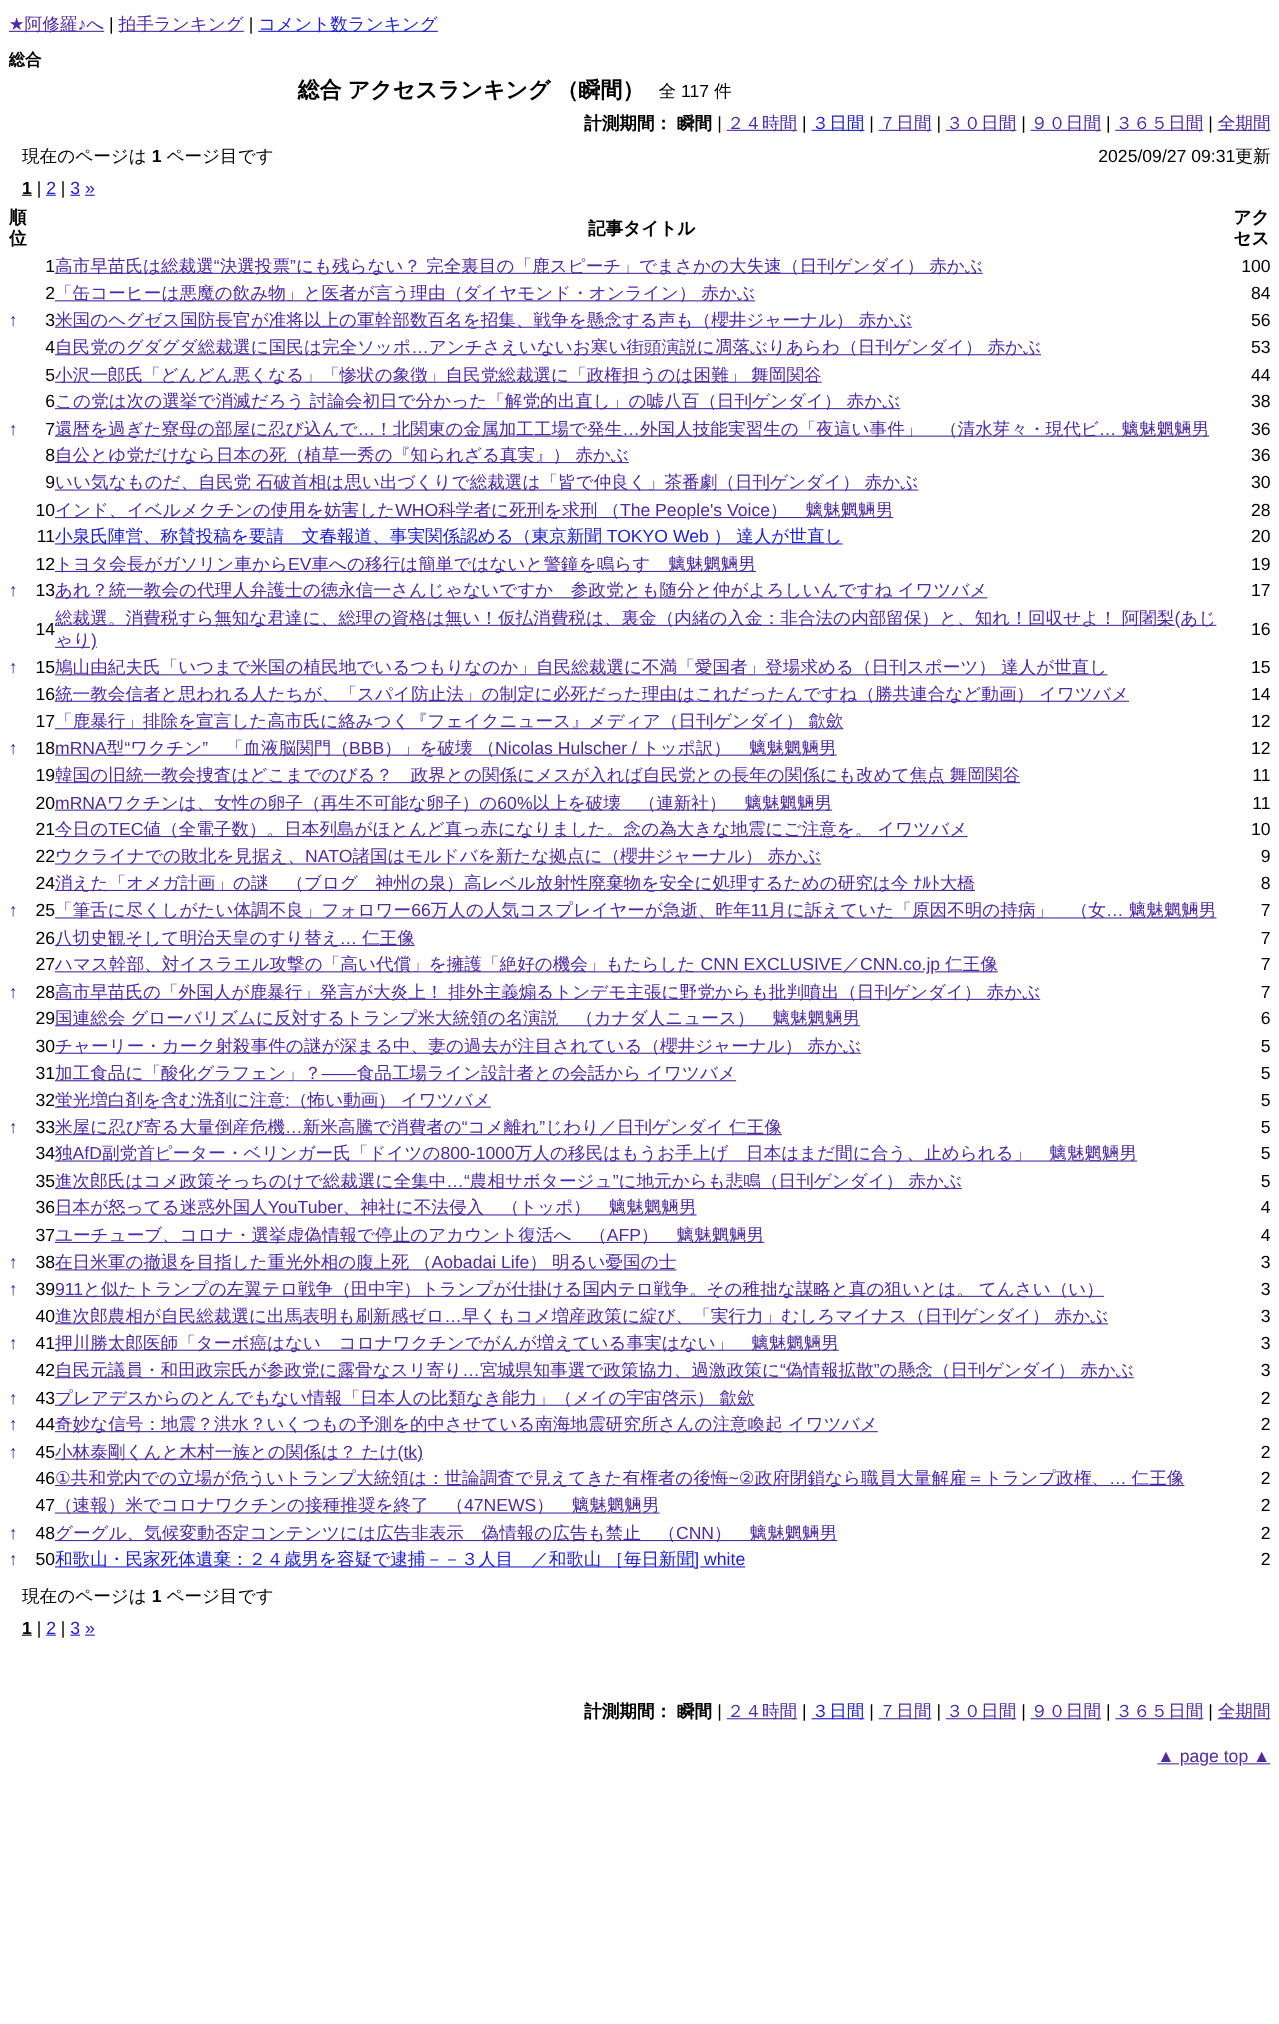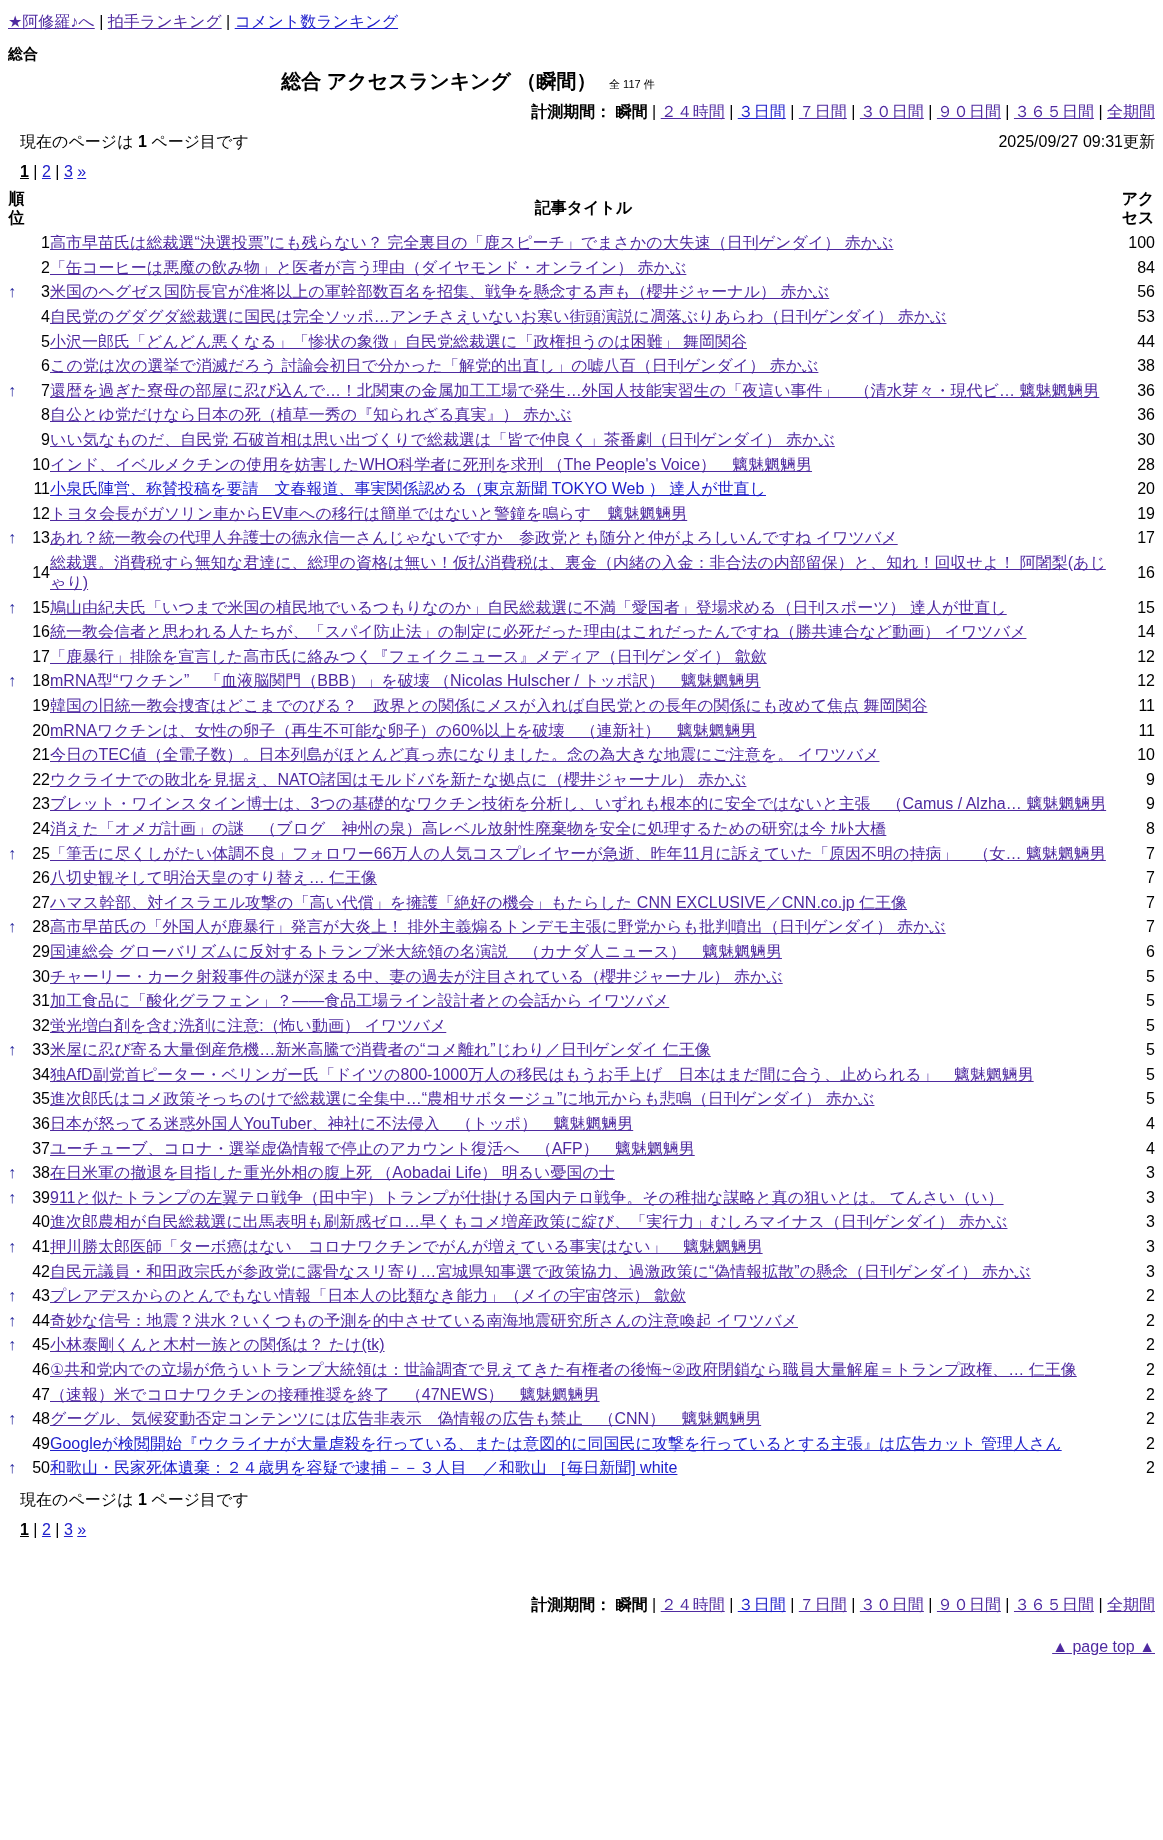--- a/index.html
+++ b/index.html
@@ -11,21 +11,21 @@
     font-size:16px; color:#000;
   }
   a { text-decoration:underline; cursor:pointer; }
   a.visited { color:var(--visited); }
   a.unvisited { color:var(--unvisited); }
   .top-nav { margin:4px 0 12px 0; }
   .sep { color:#000; }
   .category-label { font-size:15px; font-weight:bold; margin:0 0 4px 0; }
   .title-line { width:920px; text-align:center; margin-top:2px; }
   .main-title { font-weight:bold; font-size:20px; }
-  .title-total { font-size:11px; margin-left:8px; }
+  .title-total { font-size:16px; margin-left:8px; }
   .period-line { text-align:right; margin-top:7px; }
   .period-label { font-weight:bold; }
   .period-current { font-weight:bold;font-family:Liberation Serif, serif; }
   .pageinfo-row { display:flex; justify-content:space-between; margin-top:9px; padding-left:12px; }
   .pagination { margin:10px 0 2px 0; padding-left:12px; }
   .pg-current { font-weight:bold; text-decoration:underline; color:#000; }
   table.rank { width:100%; border-collapse:collapse; margin-top:4px; }
   table.rank th { font-weight:bold; vertical-align:middle; padding:4px 0;margin-top:12px; }
   th.h-rank div { width:17px; line-height:19px; }
   th.h-title { text-align:center; }
@@ -207,26 +207,20 @@
         <td class="c-access">10</td>
       </tr>
       <tr>
         <td class="c-arrow"></td>
         <td class="c-rank">22</td>
         <td class="c-title"><a class="visited">ウクライナでの敗北を見据え、NATO諸国はモルドバを新たな拠点に（櫻井ジャーナル） 赤かぶ</a></td>
         <td class="c-access">9</td>
       </tr>
       <tr>
         <td class="c-arrow"></td>
-        <td class="c-rank">23</td>
-        <td class="c-title"><a class="visited">ブレット・ワインスタイン博士は、3つの基礎的なワクチン技術を分析し、いずれも根本的に安全ではないと主張　（Camus / Alzha… 魑魅魍魎男</a></td>
-        <td class="c-access">9</td>
-      </tr>
-      <tr>
-        <td class="c-arrow"></td>
         <td class="c-rank">24</td>
         <td class="c-title"><a class="visited">消えた「オメガ計画」の謎　（ブログ　神州の泉）高レベル放射性廃棄物を安全に処理するための研究は今 ﾅﾙﾄ大橋</a></td>
         <td class="c-access">8</td>
       </tr>
       <tr>
         <td class="c-arrow"><span class="up">↑</span></td>
         <td class="c-rank">25</td>
         <td class="c-title"><a class="visited">「筆舌に尽くしがたい体調不良」フォロワー66万人の人気コスプレイヤーが急逝、昨年11月に訴えていた「原因不明の持病」　（女… 魑魅魍魎男</a></td>
         <td class="c-access">7</td>
       </tr>
@@ -359,26 +353,20 @@
       <tr>
         <td class="c-arrow"></td>
         <td class="c-rank">47</td>
         <td class="c-title"><a class="visited">（速報）米でコロナワクチンの接種推奨を終了　（47NEWS）　魑魅魍魎男</a></td>
         <td class="c-access">2</td>
       </tr>
       <tr>
         <td class="c-arrow"><span class="up">↑</span></td>
         <td class="c-rank">48</td>
         <td class="c-title"><a class="visited">グーグル、気候変動否定コンテンツには広告非表示　偽情報の広告も禁止　（CNN）　魑魅魍魎男</a></td>
-        <td class="c-access">2</td>
-      </tr>
-      <tr>
-        <td class="c-arrow"></td>
-        <td class="c-rank">49</td>
-        <td class="c-title"><a class="unvisited">Googleが検閲開始『ウクライナが大量虐殺を行っている、または意図的に同国民に攻撃を行っているとする主張』は広告カット 管理人さん</a></td>
         <td class="c-access">2</td>
       </tr>
       <tr>
         <td class="c-arrow"><span class="up">↑</span></td>
         <td class="c-rank">50</td>
         <td class="c-title"><a class="unvisited">和歌山・民家死体遺棄：２４歳男を容疑で逮捕－－３人目　／和歌山 ［毎日新聞] white</a></td>
         <td class="c-access">2</td>
       </tr>
     </tbody>
 </table>

